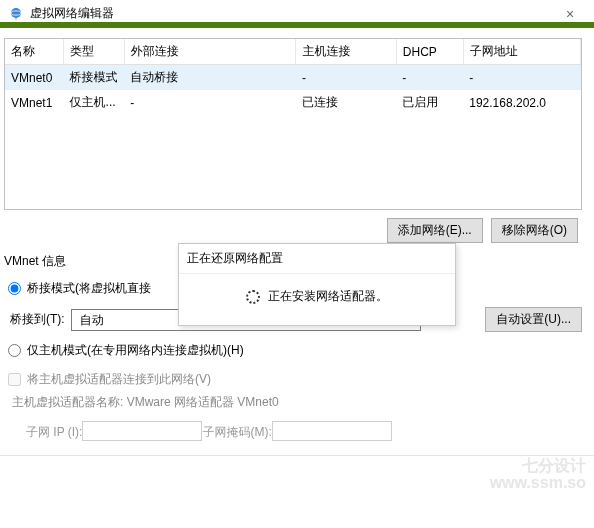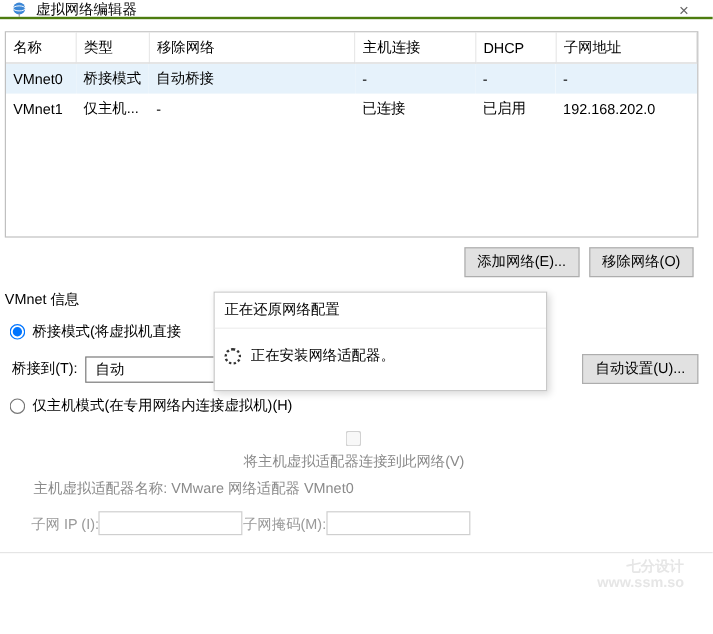--- a/index.html
+++ b/index.html
@@ -1,46 +1,46 @@
 <!DOCTYPE html>
 <html><head>
 <meta charset="utf-8">
 <style>
 * { box-sizing: border-box; margin: 0; padding: 0; }
 body { font-family: "Microsoft YaHei", "Segoe UI", Tahoma, sans-serif; font-size: 12px; background: #fff; width: 594px; height: 528px; color: #000; }
-.titlebar { height: 16px; display: flex; align-items: flex-start; padding: 0 8px; border-bottom: 2px solid #4d7c0f; }
+.titlebar { height: 28px; display: flex; align-items: flex-end; padding: 0 8px; border-bottom: 6px solid #4d7c0f; }
 .titlebar .icon { width: 16px; height: 16px; margin-right: 6px; }
 .titlebar .title { flex: 1; }
 .titlebar .close { width: 32px; text-align: center; color: #666; font-size: 14px; }
 .content { padding: 10px 12px 8px 4px; }
 .table-wrap { border: 1px solid #c0c0c0; height: 172px; overflow: hidden; background: #fff; }
 table { width: 100%; border-collapse: collapse; table-layout: fixed; }
 th, td { text-align: left; padding: 4px 6px; font-weight: normal; font-size: 12px; white-space: nowrap; overflow: hidden; text-overflow: ellipsis; }
 thead th { background: #fff; border-bottom: 1px solid #e0e0e0; border-right: 1px solid #e8e8e8; }
 tbody tr.selected { background: #e6f2fb; }
 tbody td { border-bottom: 0; }
 .actions { display: flex; justify-content: flex-end; gap: 8px; margin-top: 8px; padding-right: 4px; }
 button, .btn { font-family: inherit; font-size: 12px; padding: 3px 10px; background: #e1e1e1; border: 1px solid #adadad; cursor: pointer; min-width: 78px; }
 button:disabled, .btn.disabled { color: #9a9a9a; background: #efefef; border-color: #cfcfcf; cursor: default; }
 .group-label { margin-top: 10px; margin-bottom: 4px; }
 .radio-row, .check-row { display: flex; align-items: center; margin: 6px 0 6px 4px; gap: 4px; }
 .inline-right { margin-left: auto; }
-.indent { margin-left: 24px; }
+.indent { margin-left: 8px; }
 .select-row { display: flex; align-items: center; margin: 4px 0 10px 6px; gap: 6px; }
 select { font-family: inherit; font-size: 12px; padding: 2px 4px; border: 1px solid #7a7a7a; background: #fff; flex: 1; max-width: 350px; height: 22px; }
 .ip-row { display: flex; align-items: flex-end; gap: 0; margin: 10px 0 6px 22px; color: #999; }
 .ip-box { display: inline-block; width: 120px; height: 20px; border: 1px solid #cfcfcf; background: #fff; }
-.gray { color: #8a8a8a; flex-direction: column; }
+.gray { color: #8a8a8a; }
 .footer { display: flex; align-items: center; gap: 8px; padding: 8px 12px; border-top: 1px solid #e5e5e5; }
 .footer .spacer { flex: 1; }
 .overlay { position: absolute; left: 178px; top: 243px; width: 278px; border: 1px solid #c8c8c8; background: #fff; box-shadow: 2px 2px 6px rgba(0,0,0,0.15); }
 .overlay .ohead { padding: 6px 8px; font-size: 12px; background: #fff; border-bottom: 1px solid #eee; }
-.overlay .obody { padding: 14px 8px 20px 8px; display: flex; align-items: center; justify-content: flex-start; gap: 8px; }
+.overlay .obody { padding: 14px 8px 20px 8px; display: flex; align-items: center; justify-content: center; gap: 8px; }
 .spinner { width: 14px; height: 14px; border: 2px dotted #333; border-radius: 50%; display: inline-block; }
-.watermark { position: absolute; right: 24px; bottom: 36px; color: #e6e6e6; font-size: 12px; font-weight: bold; text-align: right; line-height: 1.1; pointer-events: none; }
+.watermark { position: absolute; right: 8px; bottom: 36px; color: #e6e6e6; font-size: 16px; font-weight: bold; text-align: right; line-height: 1.1; pointer-events: none; }
 input[type=radio], input[type=checkbox]{ margin:0 2px 0 0; }
 .row-between { display:flex; align-items:center; }
 .row-between .inline-right button{ min-width:88px;}
 </style>
 </head>
 <body>
 
 <div class="titlebar">
   <span class="icon">
     <svg width="16" height="16" viewBox="0 0 16 16">
@@ -62,21 +62,21 @@
           <col style="width: 58px;">
           <col style="width: 164px;">
           <col style="width: 96px;">
           <col style="width: 64px;">
           <col style="width: 112px;">
         </colgroup>
       <thead>
           <tr id="thead-row">
             <th>名称</th>
             <th>类型</th>
-            <th>移除网络</th>
+            <th>外部连接</th>
             <th>主机连接</th>
             <th>DHCP</th>
             <th>子网地址</th>
           </tr>
         </thead>
       <tbody id="tbody">
           <tr class="selected">
             <td>VMnet0</td>
             <td>桥接模式</td>
             <td>自动桥接</td>

